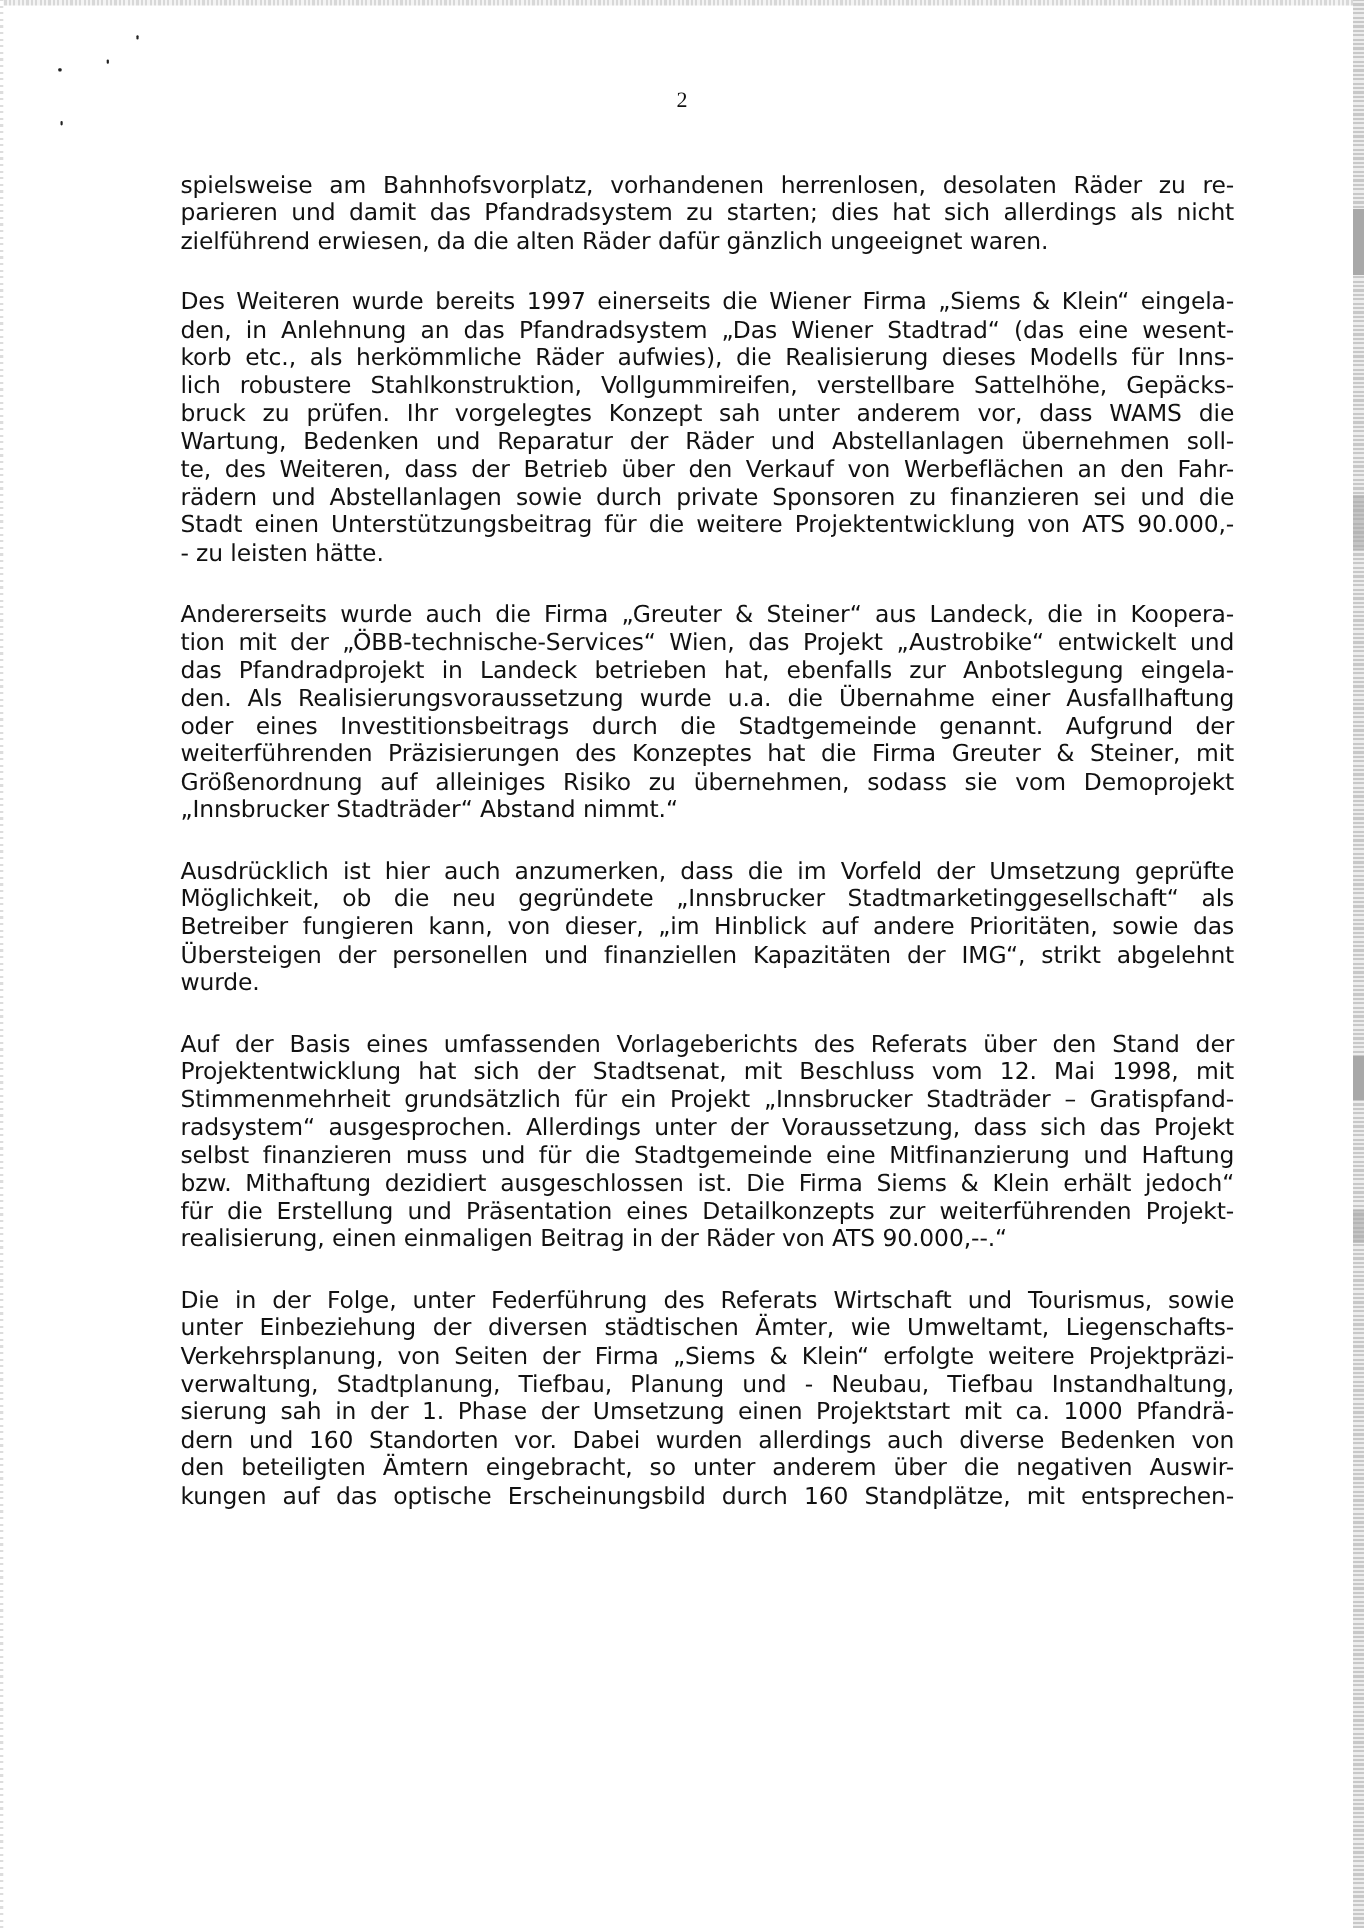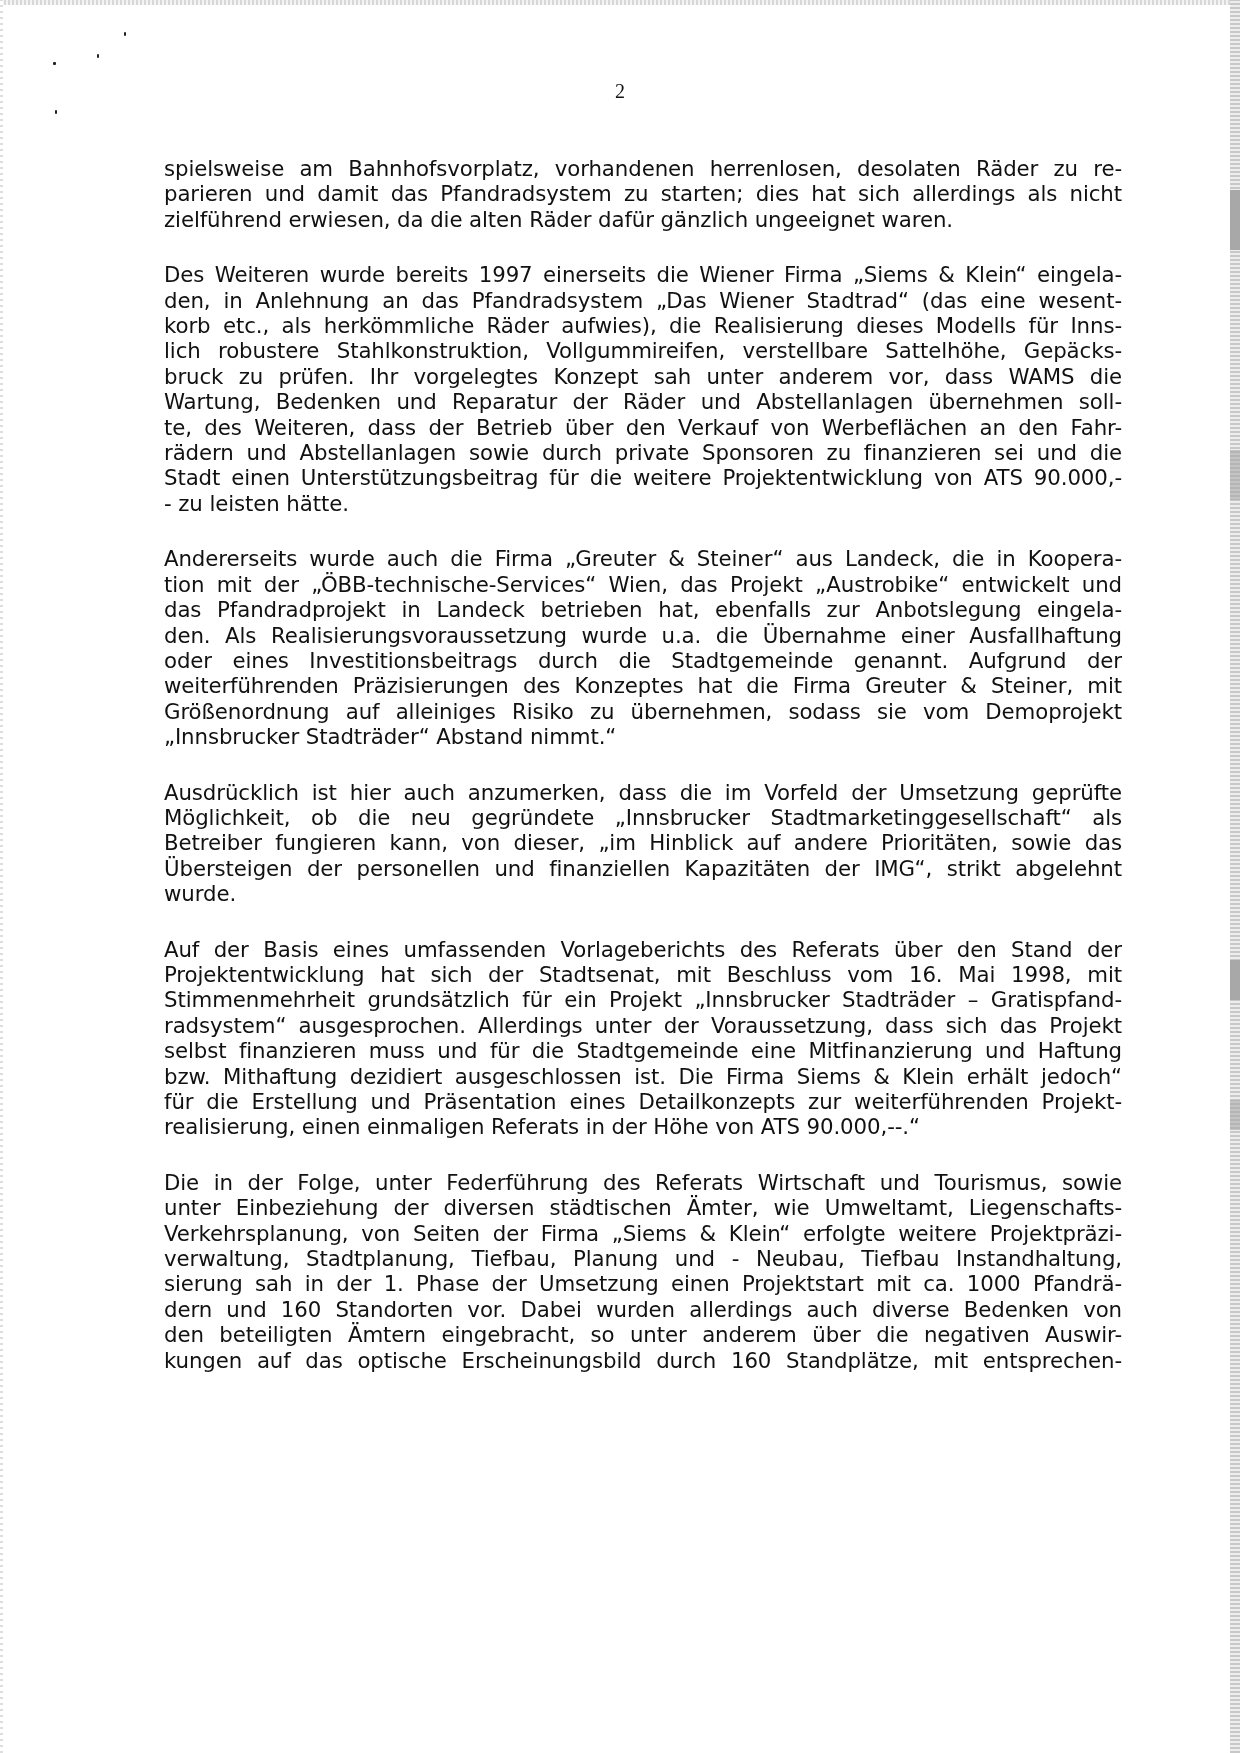--- a/index.html
+++ b/index.html
@@ -106,27 +106,27 @@
   <p class="para">
     <span class="line">Ausdrücklich ist hier auch anzumerken, dass die im Vorfeld der Umsetzung geprüfte</span>
     <span class="line">Möglichkeit, ob die neu gegründete „Innsbrucker Stadtmarketinggesellschaft“ als</span>
     <span class="line">Betreiber fungieren kann, von dieser, „im Hinblick auf andere Prioritäten, sowie das</span>
     <span class="line">Übersteigen der personellen und finanziellen Kapazitäten der IMG“, strikt abgelehnt</span>
     <span class="line last">wurde.</span>
   </p>
 
   <p class="para">
     <span class="line">Auf der Basis eines umfassenden Vorlageberichts des Referats über den Stand der</span>
-    <span class="line">Projektentwicklung hat sich der Stadtsenat, mit Beschluss vom 16. Mai 1998, mit</span>
+    <span class="line">Projektentwicklung hat sich der Stadtsenat, mit Beschluss vom 12. Mai 1998, mit</span>
     <span class="line">Stimmenmehrheit grundsätzlich für ein Projekt „Innsbrucker Stadträder – Gratispfand-</span>
     <span class="line">radsystem“ ausgesprochen. Allerdings unter der Voraussetzung, dass sich das Projekt</span>
     <span class="line">selbst finanzieren muss und für die Stadtgemeinde eine Mitfinanzierung und Haftung</span>
     <span class="line">bzw. Mithaftung dezidiert ausgeschlossen ist. Die Firma Siems &amp; Klein erhält jedoch“</span>
     <span class="line">für die Erstellung und Präsentation eines Detailkonzepts zur weiterführenden Projekt-</span>
-    <span class="line last">realisierung, einen einmaligen Referats in der Höhe von ATS 90.000,--.“</span>
+    <span class="line last">realisierung, einen einmaligen Beitrag in der Räder von ATS 90.000,--.“</span>
   </p>
 
   <p class="para">
     <span class="line">Die in der Folge, unter Federführung des Referats Wirtschaft und Tourismus, sowie</span>
     <span class="line">unter Einbeziehung der diversen städtischen Ämter, wie Umweltamt, Liegenschafts-</span>
     <span class="line">Verkehrsplanung, von Seiten der Firma „Siems &amp; Klein“ erfolgte weitere Projektpräzi-</span>
     <span class="line">verwaltung, Stadtplanung, Tiefbau, Planung und - Neubau, Tiefbau Instandhaltung,</span>
     <span class="line">sierung sah in der 1. Phase der Umsetzung einen Projektstart mit ca. 1000 Pfandrä-</span>
     <span class="line">dern und 160 Standorten vor. Dabei wurden allerdings auch diverse Bedenken von</span>
     <span class="line">den beteiligten Ämtern eingebracht, so unter anderem über die negativen Auswir-</span>

